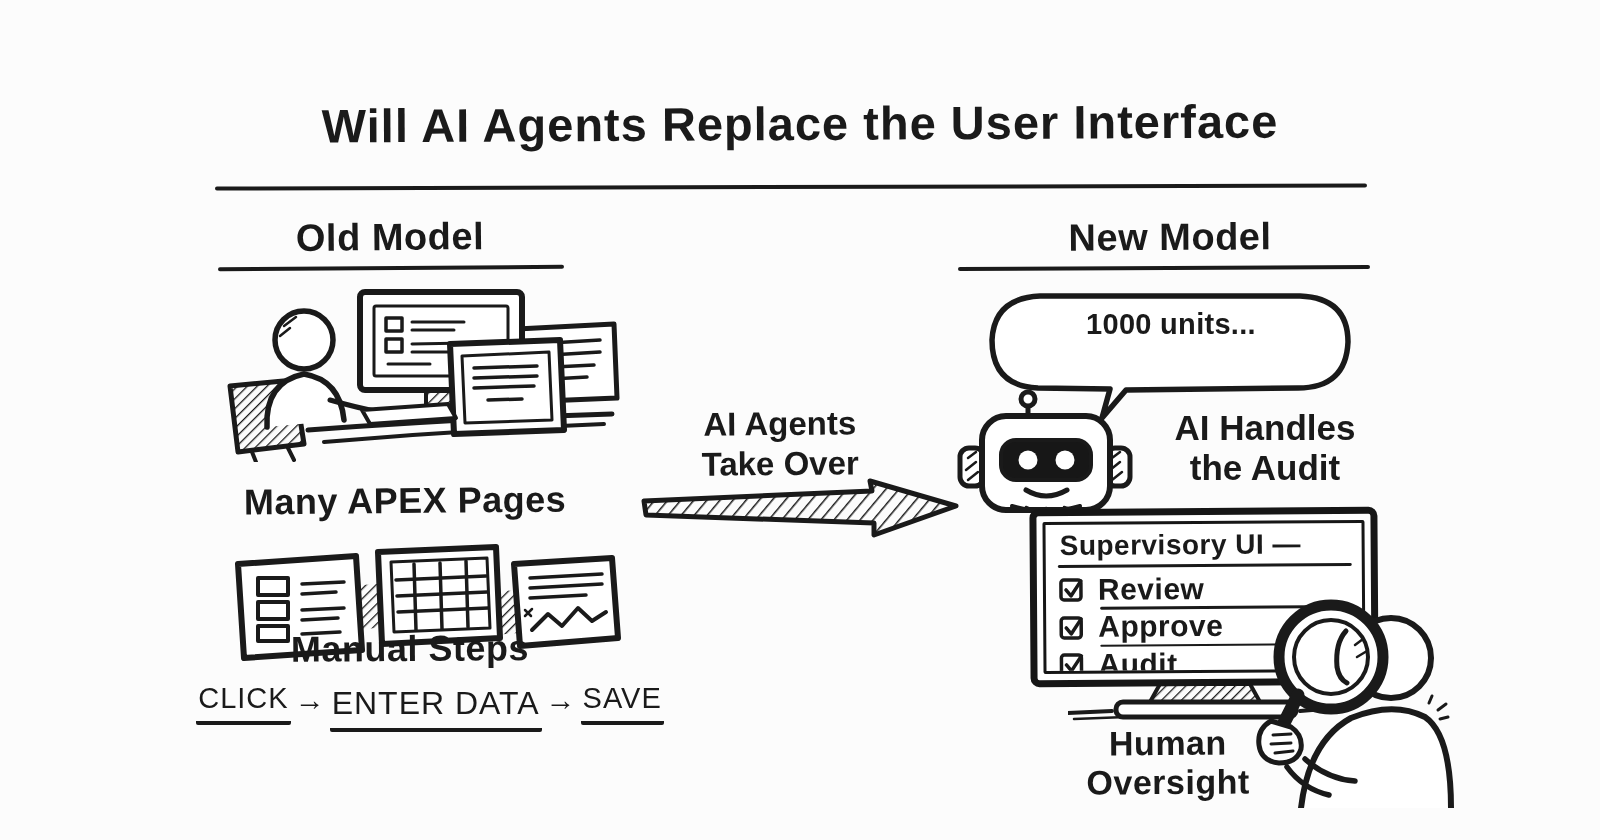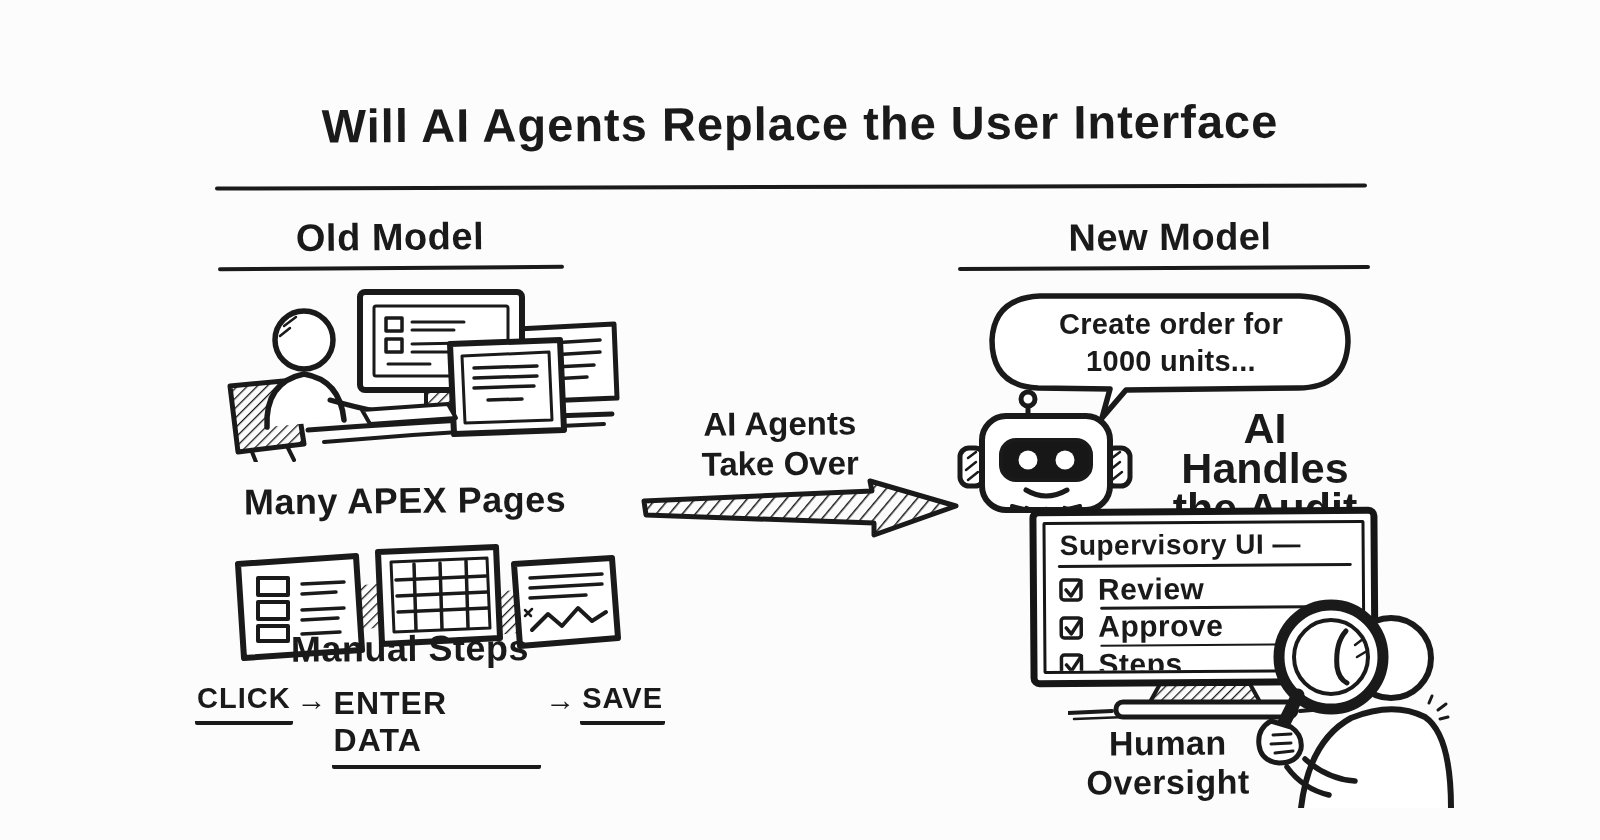--- a/index.html
+++ b/index.html
@@ -20,39 +20,39 @@
     font-size:47px; font-weight:700; letter-spacing:1px;
     transform: rotate(-0.3deg);
   }
   .section-header {
     font-size:38px; font-weight:700; text-align:center; letter-spacing:0.5px;
   }
   .caption { font-weight:700; text-align:center; letter-spacing:0.5px; }
 
   .workflow {
     display:flex; align-items:flex-start; justify-content:center; gap:4px;
-    font-size:29px; font-weight:700; letter-spacing:1px;
+    font-size:29px; font-weight:400; letter-spacing:1px;
   }
   .workflow .step {
     border-bottom: 4px solid var(--ink); padding: 0 2px 6px 2px; border-radius:2px;
   }
   .workflow .sep { font-size:30px; padding-top:1px; }
 
   .transition-label {
     text-align:center; font-size:33px; font-weight:700; line-height:40px;
     transform: rotate(-0.5deg);
   }
 
   .bubble-text {
     text-align:center; font-size:29px; font-weight:700; line-height:37px;
     letter-spacing:0.3px;
   }
 
   .ai-caption {
-    text-align:center; font-size:43px; font-weight:700; line-height:40px;
+    text-align:center; font-size:35px; font-weight:700; line-height:40px;
   }
 
   .monitor {
     border: 7px solid #161616; border-radius: 9px; background:#fff;
     width: 348px; height: 178px; transform: rotate(-0.4deg);
   }
   .monitor-screen {
     border: 3px solid #161616; border-radius:2px; margin:6px;
     height: calc(100% - 12px); padding: 3px 10px 0 12px; overflow:hidden;
     background:#fff;
@@ -151,21 +151,20 @@
     <path d="M10,24 L238,14 L236,4 L322,29 L240,58 L240,46 L12,38 Z" fill="url(#hatchWide)" stroke="#1a1a1a" stroke-width="5" stroke-linejoin="round"></path>
   </svg>
 
   <div class="abs section-header" style="left:1000px; width:340px; top:216px; transform:rotate(-0.4deg);">New Model</div>
   <div class="abs ink-line" style="left:958px; top:266px; width:412px; height:3.5px; transform:rotate(-0.3deg);"></div>
 
   <svg class="abs" style="left:986px; top:290px;" width="368" height="132" viewBox="0 0 368 132">
     <path d="M54,6 L314,6 Q362,8 362,52 Q360,98 312,98 L140,100 L116,128 L124,99 L52,98 Q6,96 6,50 Q8,8 54,6 Z" fill="#fff" stroke="#1a1a1a" stroke-width="5.5" stroke-linejoin="round"></path>
   </svg>
   <div class="abs bubble-text" style="left:1010px; width:322px; top:306px;">
-    <div>Create order for</div>
     <div>1000 units...</div>
   </div>
 
   <svg class="abs" style="left:946px; top:386px;" width="200" height="128" viewBox="0 0 200 128">
     <g stroke="#1a1a1a" stroke-linecap="round" stroke-linejoin="round" fill="none">
       <path d="M82,36 L82,21" stroke-width="5"></path>
       <circle cx="82" cy="13" r="7" fill="#fff" stroke-width="5"></circle>
       <rect x="14" y="62" width="24" height="38" rx="9" fill="#fff" stroke-width="5"></rect>
       <path d="M22,72 L30,66 M20,84 L30,76 M22,94 L32,86" stroke-width="2.5"></path>
       <rect x="160" y="62" width="24" height="38" rx="9" fill="#fff" stroke-width="5"></rect>
@@ -206,21 +205,21 @@
         </svg>
         <span class="check-label">Approve</span>
       </div>
       <div class="row-sep ink-line"></div>
 
       <div class="check-row">
         <svg width="27" height="27" viewBox="0 0 27 27">
           <rect x="3" y="4" width="20" height="20" rx="3" fill="#fff" stroke="#1a1a1a" stroke-width="3.5"></rect>
           <path d="M8,14 L13,20 L23,5" stroke="#1a1a1a" stroke-width="3.5" fill="none" stroke-linecap="round" stroke-linejoin="round"></path>
         </svg>
-        <span class="check-label">Steps</span>
+        <span class="check-label">Audit</span>
       </div>
     </div>
   </div>
 
   <svg class="abs" style="left:1068px; top:684px;" width="270" height="40" viewBox="0 0 270 40">
     <g stroke="#1a1a1a" stroke-linecap="round" fill="none">
       <path d="M92,0 L182,0 L192,18 L82,18 Z" fill="url(#hatch)" stroke-width="4"></path>
       <rect x="48" y="18" width="180" height="15" rx="7" fill="#fff" stroke-width="5"></rect>
       <path d="M0,29 L44,27" stroke-width="4"></path>
       <path d="M6,35 L58,33" stroke-width="2.5"></path>

